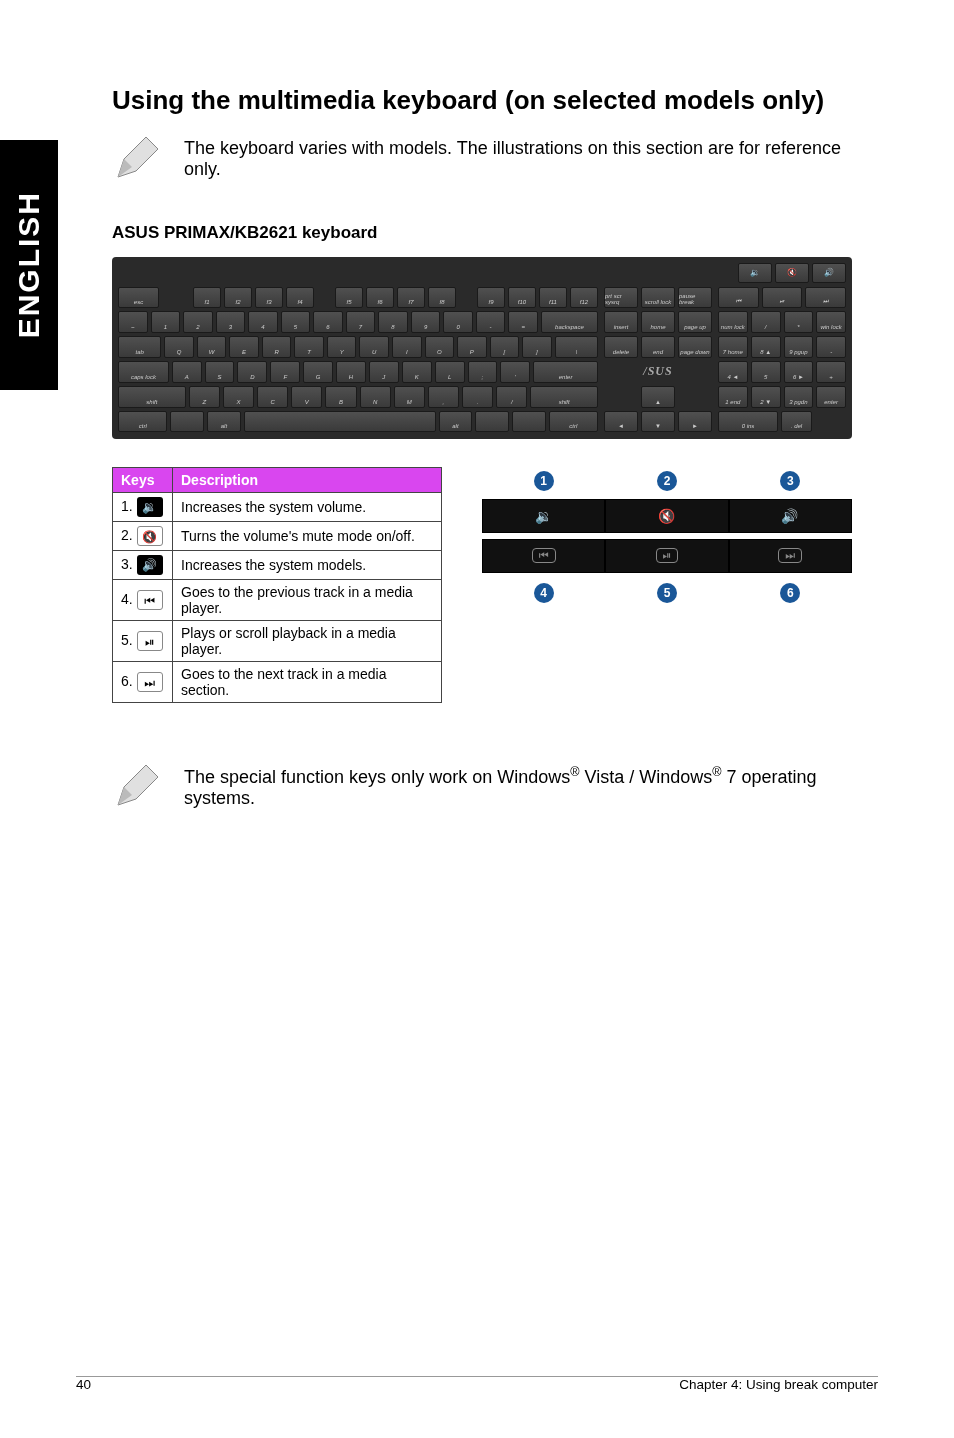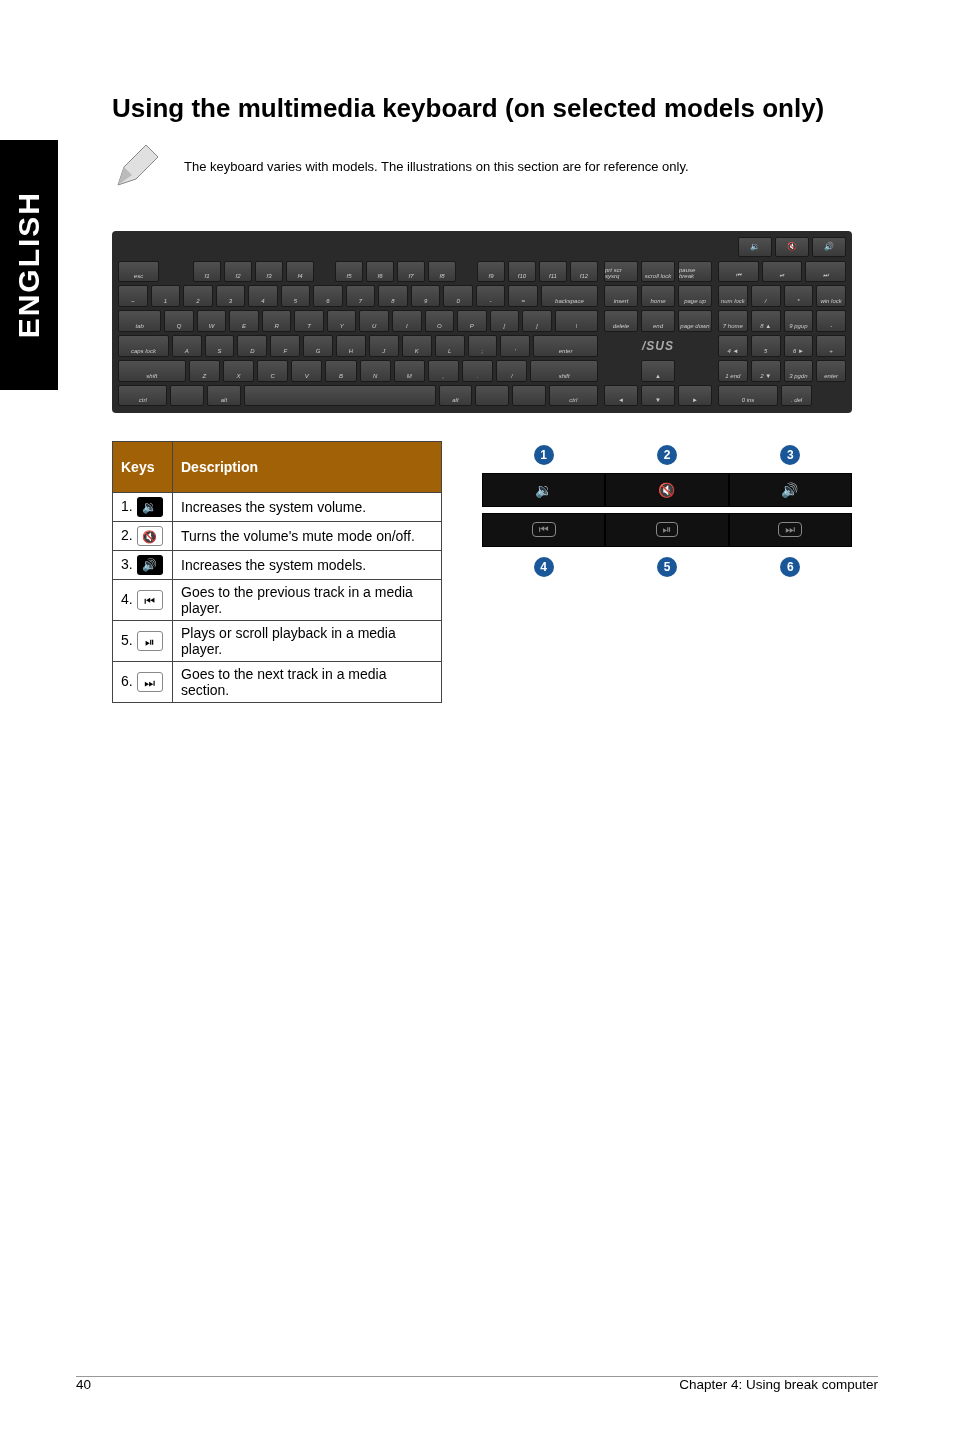--- a/index.html
+++ b/index.html
@@ -1,44 +1,44 @@
 <!DOCTYPE html>
 <html><head>
 <meta charset="utf-8">
 <style>
   * { box-sizing: border-box; margin: 0; padding: 0; }
   body { width: 954px; height: 1438px; background: #fff; font-family: Arial, Helvetica, sans-serif; color: #000; position: relative; }
   .page { position: relative; width: 954px; height: 1438px; }
   .side-tab { position: absolute; top: 140px; left: 0; width: 58px; height: 250px; background: #000; color: #fff; display: flex; align-items: center; justify-content: center; }
   .side-tab span { writing-mode: vertical-rl; transform: rotate(180deg); font-weight: bold; font-size: 30px; letter-spacing: 2px; font-family: "Arial Black", Arial, sans-serif; }
-  .content { position: absolute; left: 112px; top: 92px; width: 740px; }
+  .content { position: absolute; left: 112px; top: 84px; width: 740px; }
   h1 { font-size: 26px; font-weight: bold; line-height: 1.25; margin-bottom: 18px; }
   .note-row { display: flex; align-items: center; gap: 24px; margin: 16px 0 40px 0; }
   .pencil-icon { width: 48px; height: 48px; flex: none; }
-  .note-text { font-size: 13px; }
+  .note-text { font-size: 18px; }
   h2 { font-size: 17px; font-weight: bold; margin: 20px 0 14px 0; }
   .kb-wrapper { width: 740px; height: 182px; background: #2a2a2a; border-radius: 4px; padding: 6px; display: flex; flex-direction: column; gap: 4px; }
   .kb-inner { flex: 1; display: flex; gap: 6px; }
   .kb-main { flex: 1; display: flex; flex-direction: column; gap: 3px; }
   .kb-nav  { width: 108px; display: flex; flex-direction: column; gap: 3px; }
   .kb-num  { width: 128px; display: flex; flex-direction: column; gap: 3px; }
   .kb-row { display: flex; gap: 3px; flex: 1; }
   .key { background: linear-gradient(#505050,#3a3a3a); border: 1px solid #1a1a1a; border-radius: 2px; flex: 1; min-width: 0; font-size: 6px; color: #ccc; display: flex; align-items: flex-end; justify-content: center; padding-bottom: 2px; font-style: italic; }
   .key.wide15 { flex: 1.5; }
   .key.wide175 { flex: 1.75; }
   .key.wide2 { flex: 2; }
   .key.wide225 { flex: 2.25; }
   .key.wide6 { flex: 6; }
   .key.blank { visibility: hidden; }
   .kb-media { height: 20px; display: flex; gap: 3px; justify-content: flex-end; }
   .media-key { width: 34px; background: linear-gradient(#505050,#3a3a3a); border: 1px solid #1a1a1a; border-radius: 2px; display:flex; align-items:center; justify-content:center; font-size:8px; color:#aaa; }
-  .kb-asus { display:flex; align-items:center; justify-content:center; color:#aaa; font-weight:bold; font-size:12px; letter-spacing:1px; font-style:italic; }
+  .kb-asus { display:flex; align-items:center; justify-content:center; color:#aaa; font-weight:bold; font-size:12px; letter-spacing:1px; font-style:italic;font-family:Liberation Serif, serif; }
   .below-row { display: flex; gap: 40px; margin-top: 28px; align-items: flex-start; }
   .tbl { border-collapse: collapse; width: 330px; font-size: 14px; }
-  .tbl th { background: #a16207; color: #fff; text-align: left; padding: 17px 8px; border: 1px solid #444; font-weight: bold; }
+  .tbl th { background: #d946ef; color: #fff; text-align: left; padding: 4px 8px; border: 1px solid #444; font-weight: bold; }
   .tbl td { border: 1px solid #444; padding: 4px 8px; vertical-align: middle; }
   .tbl td.keycell { width: 60px; white-space: nowrap; }
   .icon-box { display:inline-block; width:26px; height:20px; background:#000; color:#fff; border-radius:3px; text-align:center; line-height:20px; font-size:12px; vertical-align:middle; margin-left:4px; }
   .media-fig { flex: 1; position: relative; }
   .callout-row { display:flex; justify-content:space-around; margin: 4px 0 8px 0; }
   .callout { width:20px; height:20px; border-radius:50%; background:#1a5798; color:#fff; font-weight:bold; font-size:12px; display:flex; align-items:center; justify-content:center; }
   .media-panel { background:#111; border-radius:3px; display:flex; }
   .media-panel .cell { flex:1; height:34px; display:flex; align-items:center; justify-content:center; color:#aaa; font-size:14px; border:1px solid #000; }
   .media-panel.second .cell { color:#888; font-size:13px; border:1px solid #000; }
   .mp-icon-box { border:1px solid #888; border-radius:4px; padding:0 6px; font-size:11px; }
@@ -58,20 +58,21 @@
     <h1>Using the multimedia keyboard (on selected models only)</h1>
 
     <div class="note-row">
       <svg class="pencil-icon" viewBox="0 0 48 48">
         <path d="M6 42 L12 24 L34 2 L46 14 L24 36 Z" fill="#e0e0e0" stroke="#888" stroke-width="1"></path>
         <path d="M6 42 L12 24 L20 32 Z" fill="#bbb"></path>
       </svg>
       <div class="note-text">The keyboard varies with models. The illustrations on this section are for reference only.</div>
     </div>
 
+    <h2>ASUS PRIMAX/KB2621 keyboard</h2>
 
     <div class="kb-wrapper">
       <div class="kb-media">
         <div style="flex:1"></div>
         <div class="media-key">🔉</div>
         <div class="media-key">🔇</div>
         <div class="media-key">🔊</div>
       </div>
       <div class="kb-inner">
 
@@ -296,20 +297,29 @@
             </div>
         </div>
         <div class="callout-row" style="margin-top:10px">
           <div class="callout">4</div>
           <div class="callout">5</div>
           <div class="callout">6</div>
         </div>
       </div>
     </div>
 
+    <div class="note-row" style="margin-top:60px">
+      <svg class="pencil-icon" viewBox="0 0 48 48">
+        <path d="M6 42 L12 24 L34 2 L46 14 L24 36 Z" fill="#e0e0e0" stroke="#888" stroke-width="1"></path>
+        <path d="M6 42 L12 24 L20 32 Z" fill="#bbb"></path>
+      </svg>
+      <div class="note-text">
+        <span>The special function keys only work on Windows</span><span class="sup">®</span><span> Vista / Windows</span><span class="sup">®</span><span> 7 operating systems.</span>
+      </div>
+    </div>
 
   </div>
 
   <div class="footer">
     <span>40</span>
     <span>Chapter 4: Using break computer</span>
   </div>
 
 </div>
 

